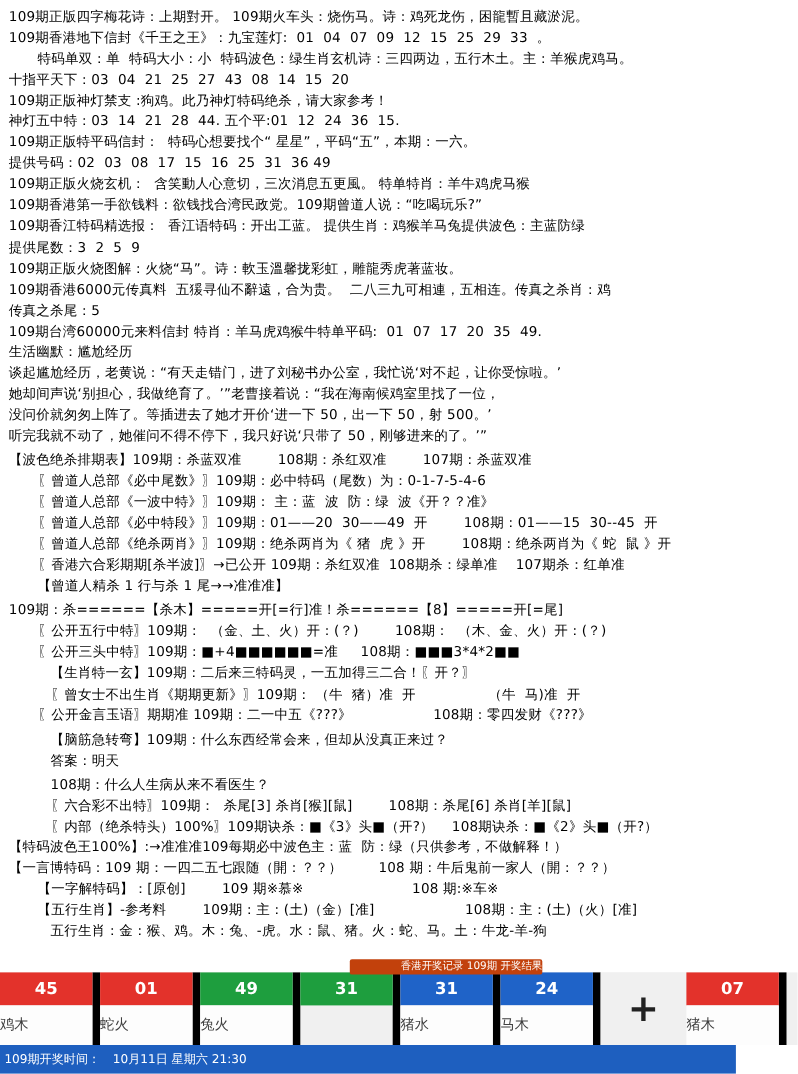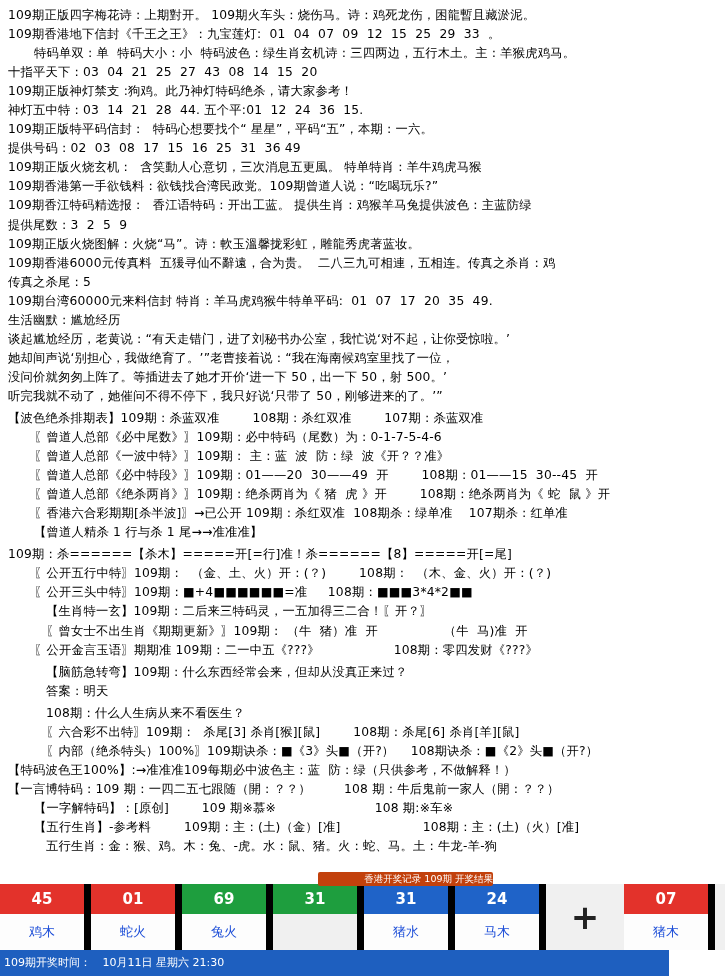--- a/index.html
+++ b/index.html
@@ -75,24 +75,23 @@
     height: 30px;
     line-height: 30px;
     text-align: center;
     color: #ffffff;
     font-size: 15px;
     font-weight: bold;
   }
   .cell .name {
     flex: 1;
     background: #fdfdfd;
-    text-align: center;
     line-height: 36px;
     font-size: 13px;
-    color: #1d4ed8;
+    color: #404040;
   }
   .plus {
     width: 78px;
     display: flex;
     align-items: center;
     justify-content: center;
     font-size: 34px;
     color: #222222;
     background: #f0f0f0;
     font-weight: bold;
@@ -174,21 +173,21 @@
     <div class="cells" id="cells-container">
         <div class="cell">
           <div class="num" style="background: rgb(227, 50, 43);">45</div>
           <div class="name">鸡木</div>
         </div>
         <div class="cell">
           <div class="num" style="background: rgb(227, 50, 43);">01</div>
           <div class="name">蛇火</div>
         </div>
         <div class="cell">
-          <div class="num" style="background: rgb(30, 158, 62);">69</div>
+          <div class="num" style="background: rgb(30, 158, 62);">49</div>
           <div class="name">兔火</div>
         </div>
         <div class="cell">
           <div class="num" style="background: rgb(30, 158, 62);">31</div>
         </div>
         <div class="cell">
           <div class="num" style="background: rgb(31, 99, 200);">31</div>
           <div class="name">猪水</div>
         </div>
         <div class="cell">

